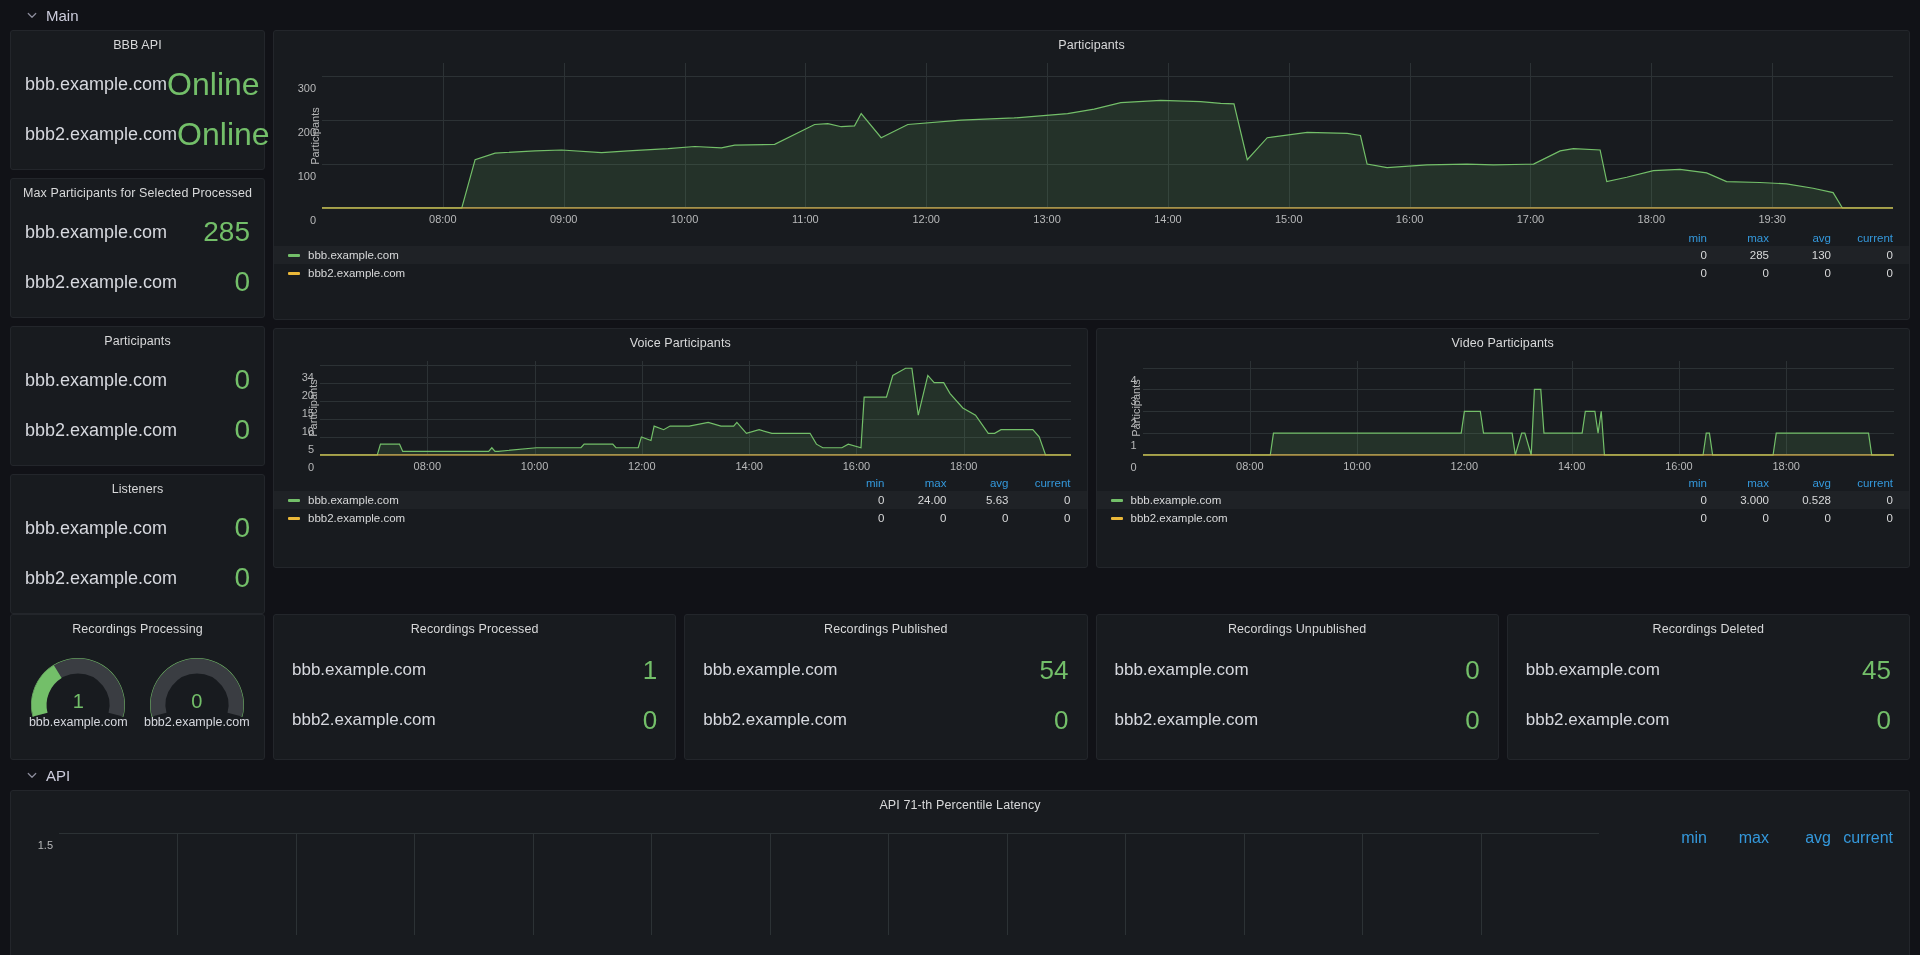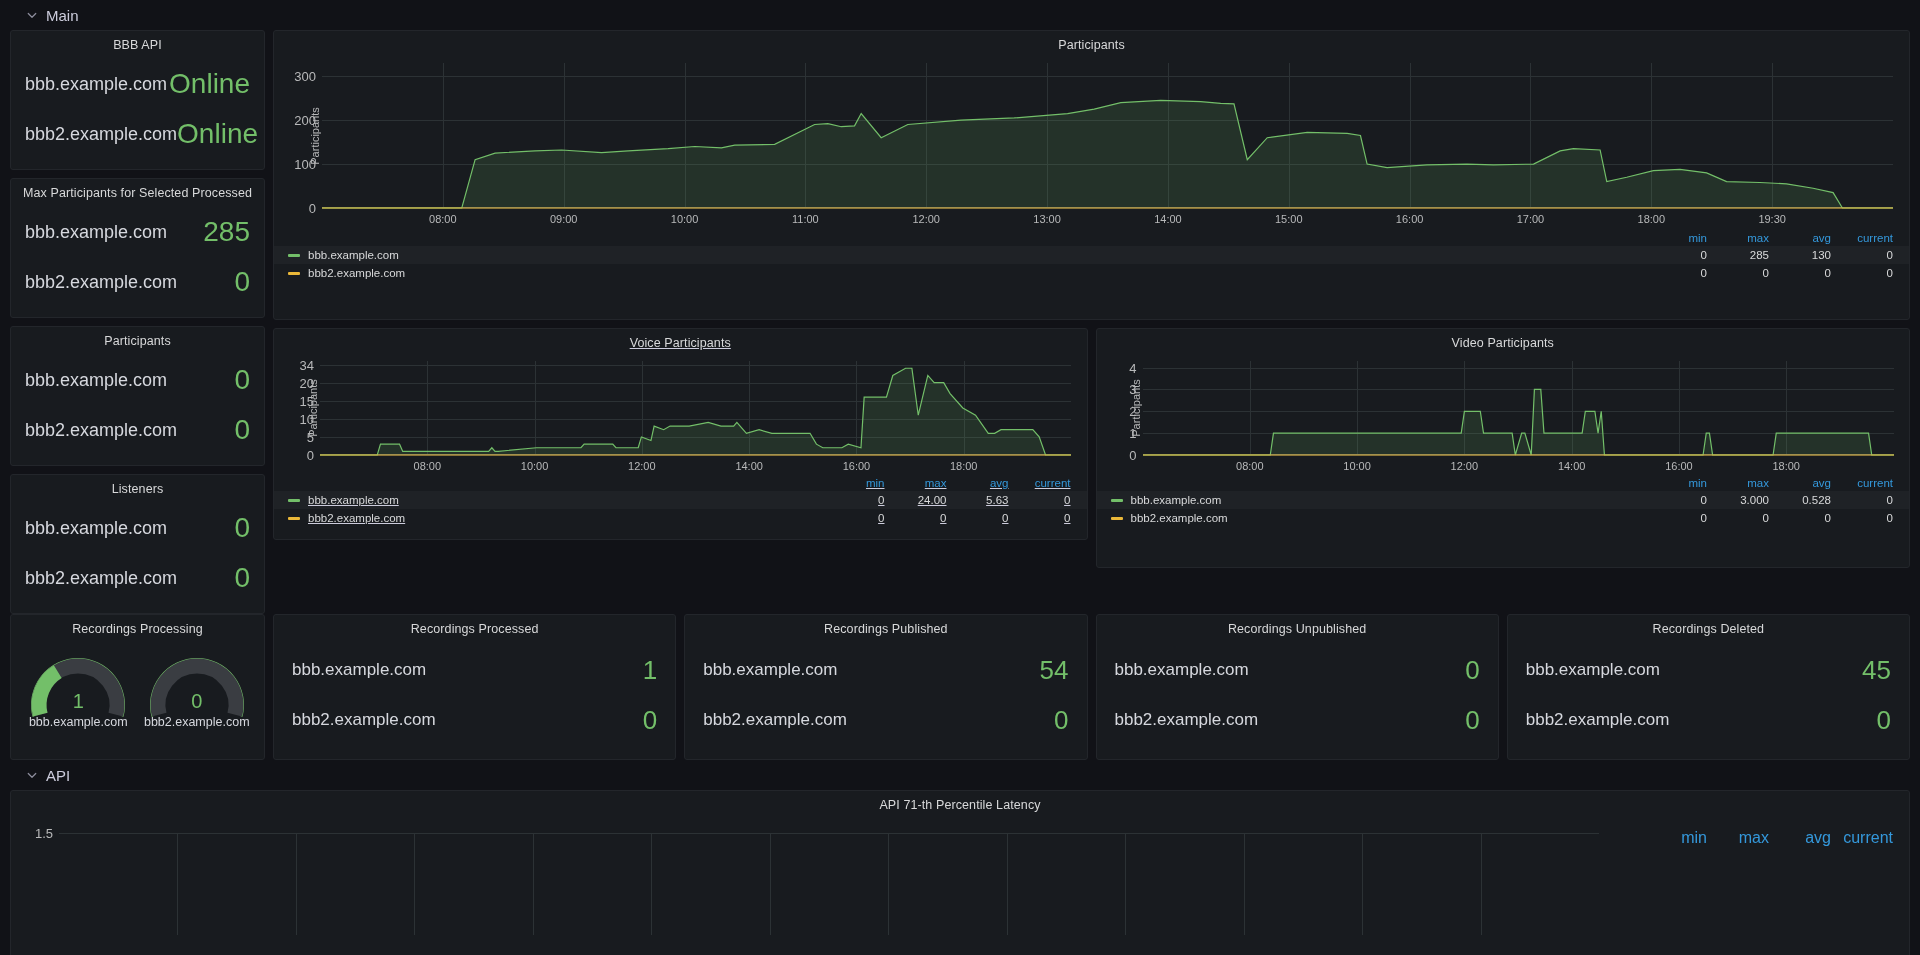--- a/index.html
+++ b/index.html
@@ -42,42 +42,43 @@
 
   
   .stat-list { padding: 4px 14px 10px; }
   .stat-row {
     display: flex; align-items: center; justify-content: space-between;
     height: 50px;
   }
   .stat-host { font-size: 18px; color: #d6d8de; white-space: nowrap; }
   .stat-val  { font-size: 27px; color: #73bf69; font-weight: 400; }
   .stat-val.big { font-size: 28px; }
-  .stat-val.online { font-size: 28px; }
+  .stat-val.online { font-size: 32px; }
 
   
   .row-main { display: flex; gap: 8px; align-items: flex-start; }
   .col-left { width: 255px; display: flex; flex-direction: column; gap: 8px; }
   .col-right { flex: 1; display: flex; flex-direction: column; gap: 8px; }
   .row-two { display: flex; gap: 8px; }
   .row-two > .panel { flex: 1; }
 
   
   .graph-area { position: relative; }
   .plot { position: relative; }
   .yaxis-label {
     position: absolute; left: 4px; top: 50%;
     transform: translateY(-50%) rotate(-90deg);
     transform-origin: center;
     font-size: 11px; color: #b8b9ba; white-space: nowrap;
   }
   .ytick {
     position: absolute; right: 100%; margin-right: 6px;
-    font-size: 13px; color: #b8b9ba; transform: translateY(-50%);
+    font-size: 11px; color: #b8b9ba; transform: translateY(-50%);
     white-space: nowrap;
+    margin-top: 12px;
   }
   .xtick {
     position: absolute; top: 100%; margin-top: 5px;
     font-size: 11px; color: #b8b9ba; transform: translateX(-50%);
     white-space: nowrap;
   }
   .gridline-h { position: absolute; left:0; right:0; height:1px; background:#2c3235; }
   .gridline-v { position: absolute; top:0; bottom:0; width:1px; background:#2c3235; }
   .axis-base  { position: absolute; left:0; right:0; bottom:0; height:1px; background:#595d63; }
 
@@ -275,21 +276,21 @@
                 <span class="lv">0</span>
                 <span class="lv">0</span>
                 <span class="lv">0</span>
               </div>
             </div>
           </div>
       </div>
 
       <div class="row-two">
 
-        <div class="panel" style="height:212px;text-decoration:underline;">
+        <div class="panel" style="height:240px;">
           <div class="panel-title">Voice Participants</div>
           <div class="graph-area" style="height: 122px; padding: 8px 16px 20px 46px; position: relative;">
               <div class="plot" style="position: absolute; left: 46px; top: 8px; width: 751px; height: 94px;">
                 <div class="gridline-h" style="top: 94px;"></div>
                 <div class="ytick" style="top: 94px;">0</div>
                 <div class="gridline-h" style="top: 75.9231px;"></div>
                 <div class="ytick" style="top: 75.9231px;">5</div>
                 <div class="gridline-h" style="top: 57.8462px;"></div>
                 <div class="ytick" style="top: 57.8462px;">10</div>
                 <div class="gridline-h" style="top: 39.7692px;"></div>

